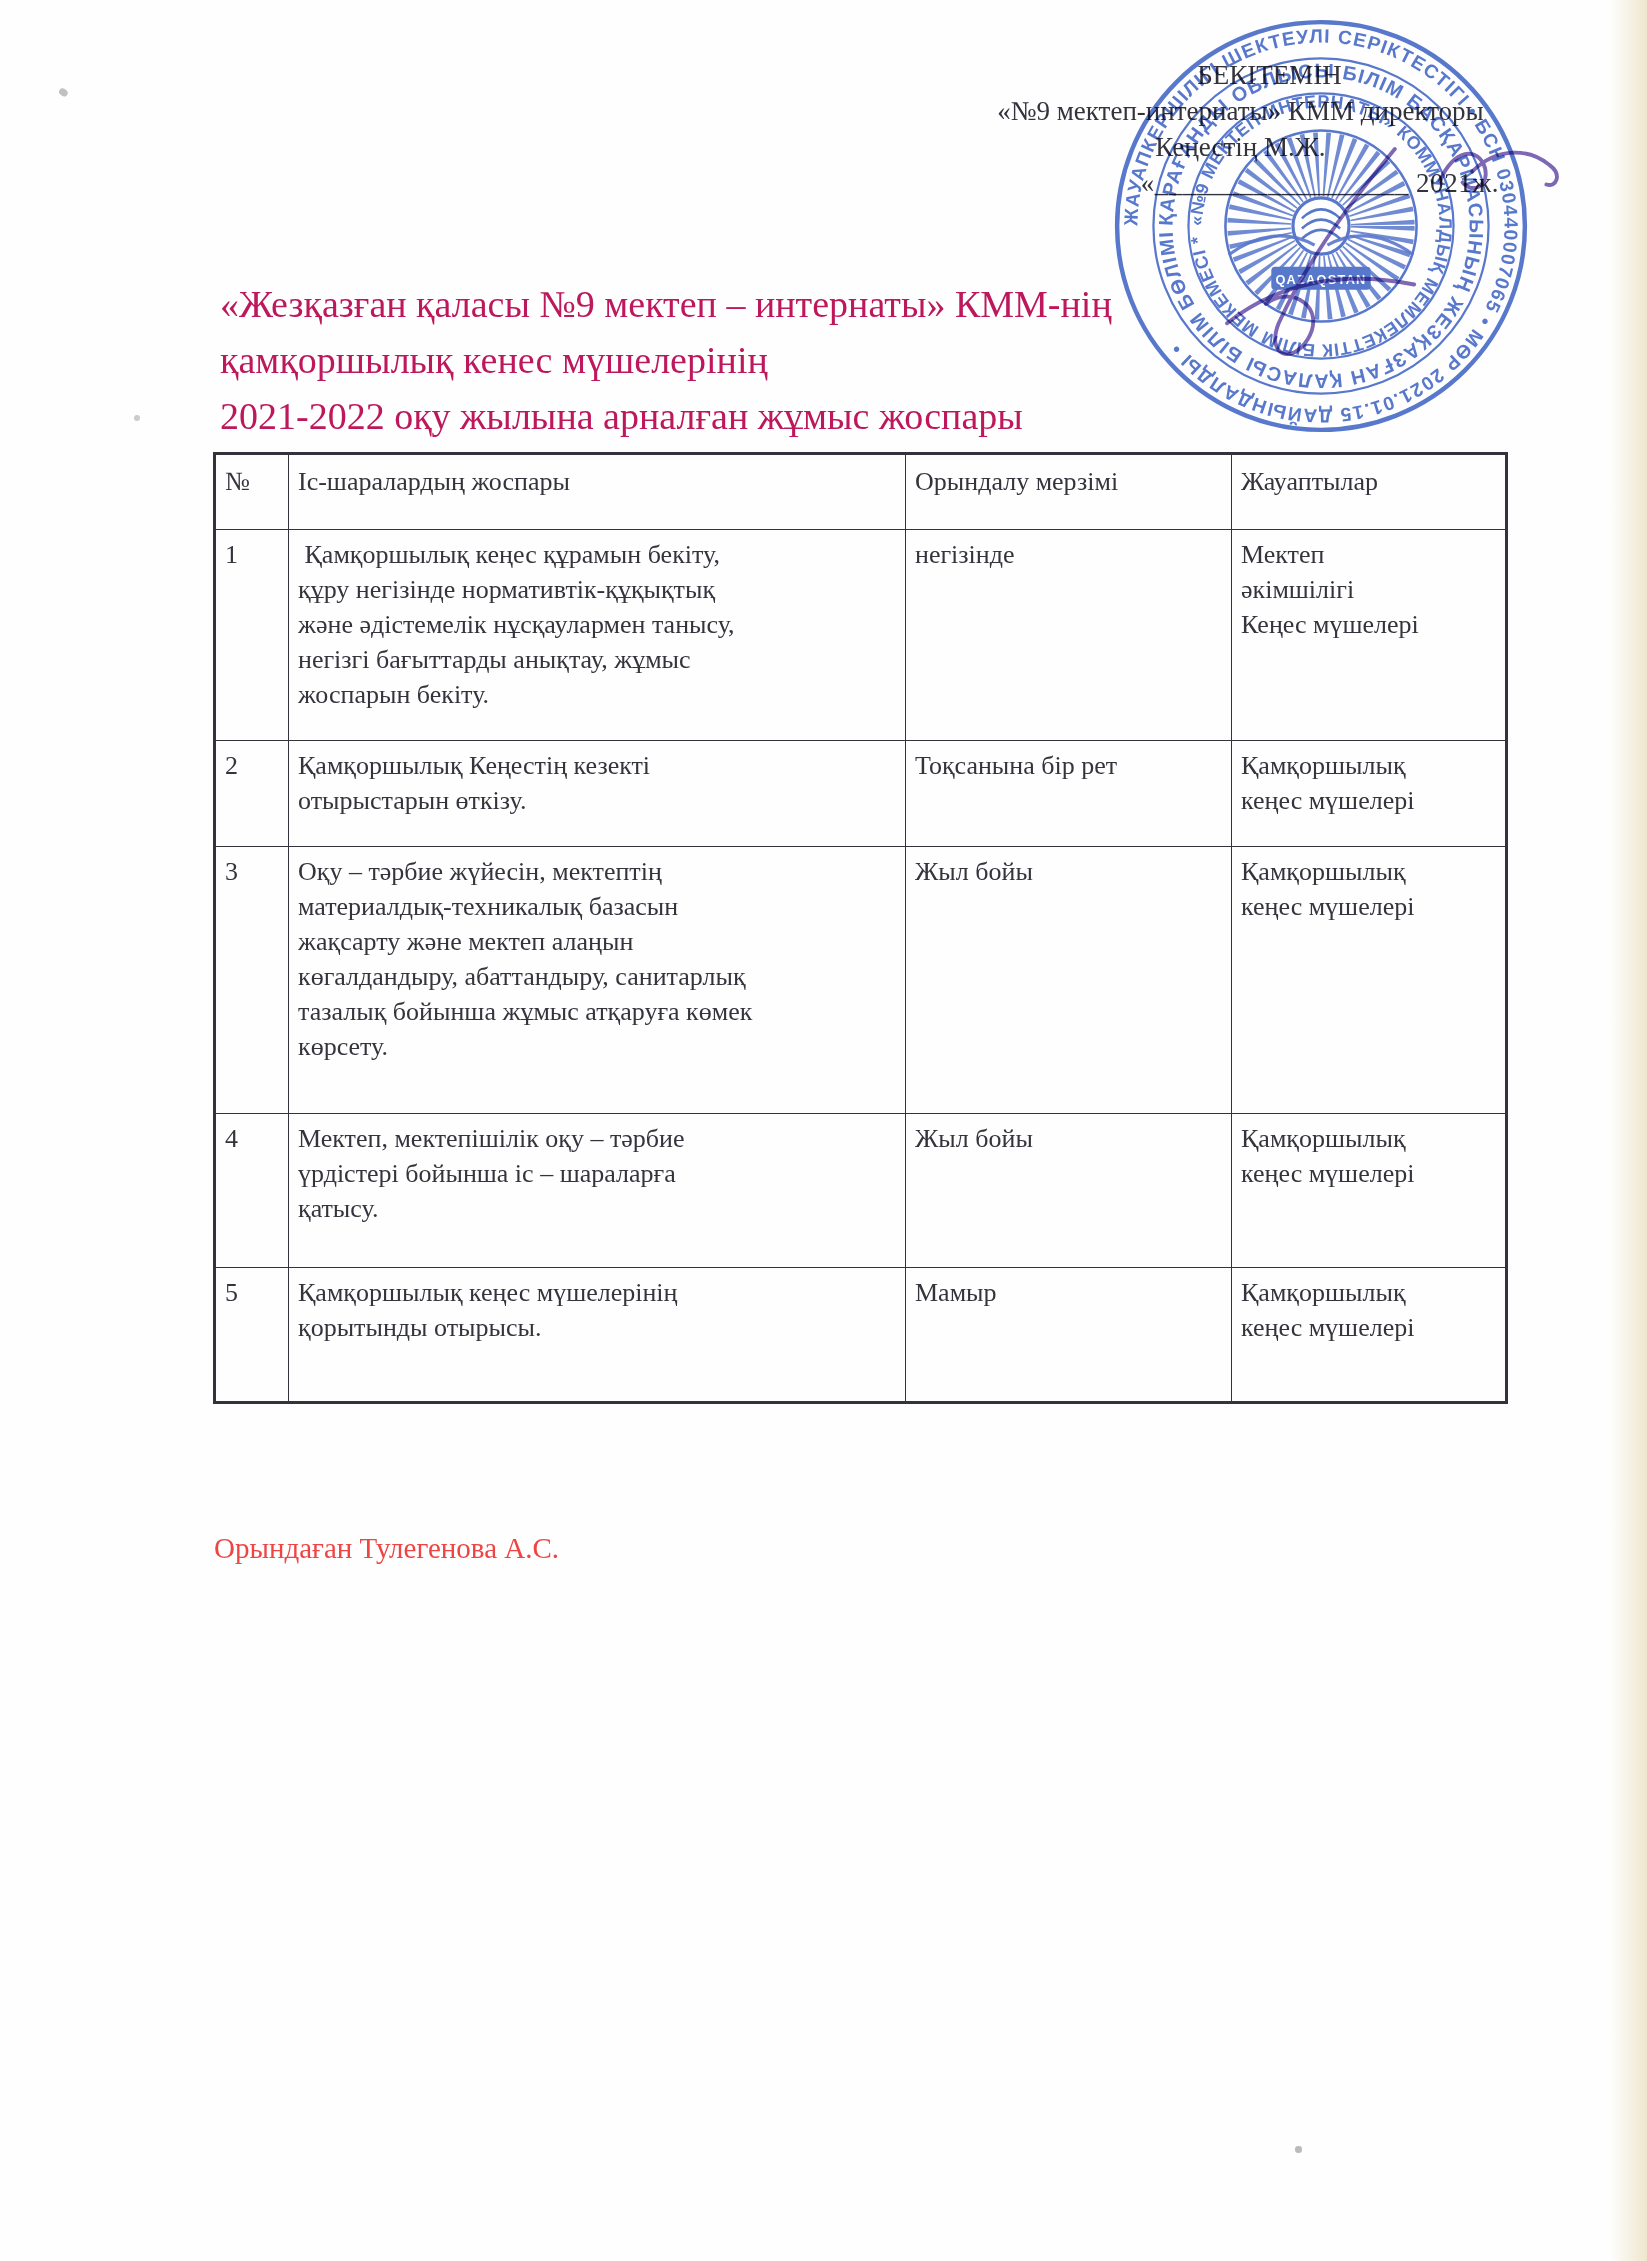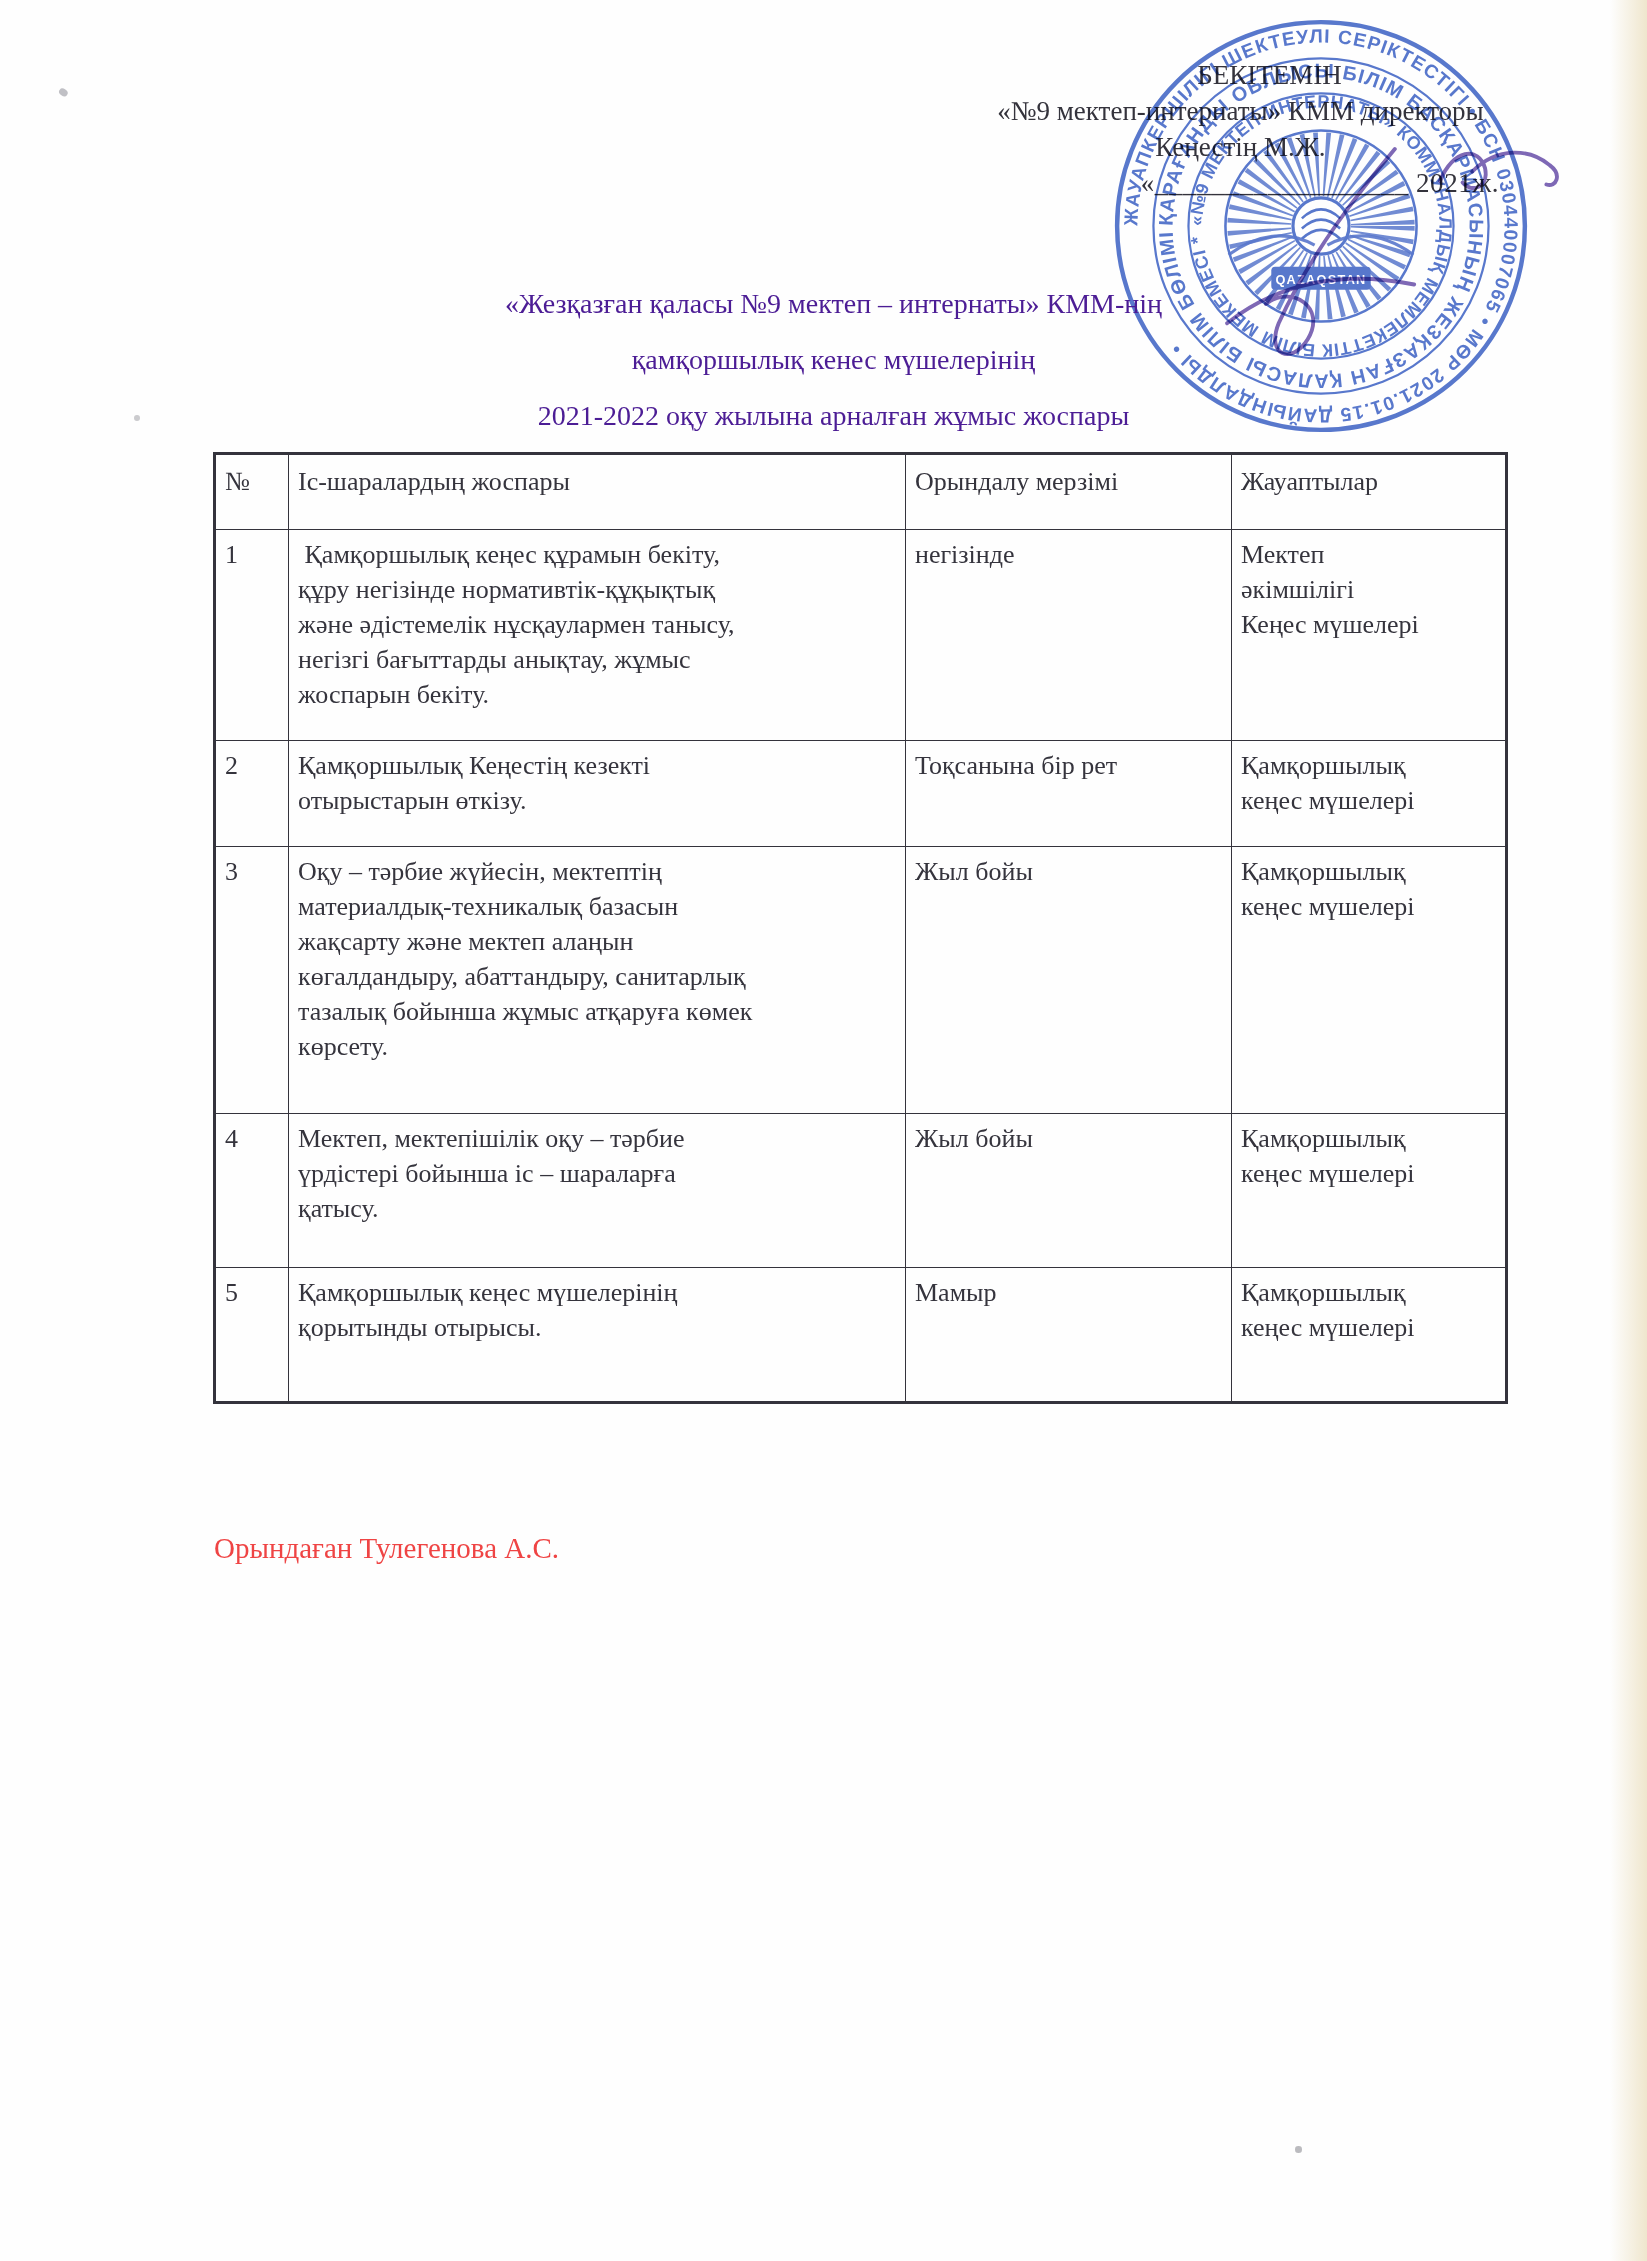--- a/index.html
+++ b/index.html
@@ -16,22 +16,22 @@
   .speck{position:absolute;background:#8d8d95;border-radius:50%;}
   .speck.s1{left:59px;top:89px;width:9px;height:6.5px;transform:rotate(35deg);opacity:.55;}
   .speck.s2{left:134px;top:415px;width:5.8px;height:5.8px;opacity:.45;}
   .speck.s3{left:1295px;top:2146px;width:6.5px;height:6.5px;opacity:.6;}
   
   .approval{position:absolute;left:982px;top:57px;width:517px;text-align:center;
     font-size:27px;line-height:36px;}
   .approval .l1{transform:translateX(29px);}
   .approval .l4{text-align:right;padding-left:111px;letter-spacing:0.6px;}
   
-  .title{position:absolute;left:220px;top:276px;width:1227px;text-align:center;
-    font-size:28px;line-height:56px;color:#4c1d95;}
+  .title{position:absolute;left:220px;top:276px;width:1227px;
+    font-size:38px;line-height:56px;color:#be185d;}
   
   .doc-table{position:absolute;left:213px;top:452px;border-collapse:collapse;
     table-layout:fixed;width:1292px;border:3.2px solid #34333c;}
   .doc-table th,.doc-table td{
     border:1.9px solid #34333c;vertical-align:top;text-align:left;
     padding:6.5px 10.3px 5.2px 9px;font-size:26px;line-height:35px;font-weight:normal;
     white-space:pre-line;overflow:hidden;color:#35343d;}
   .doc-table thead th{padding-top:9px;}
   
   .executor{position:absolute;left:214px;top:1532px;font-size:29px;color:#ef4444;}

